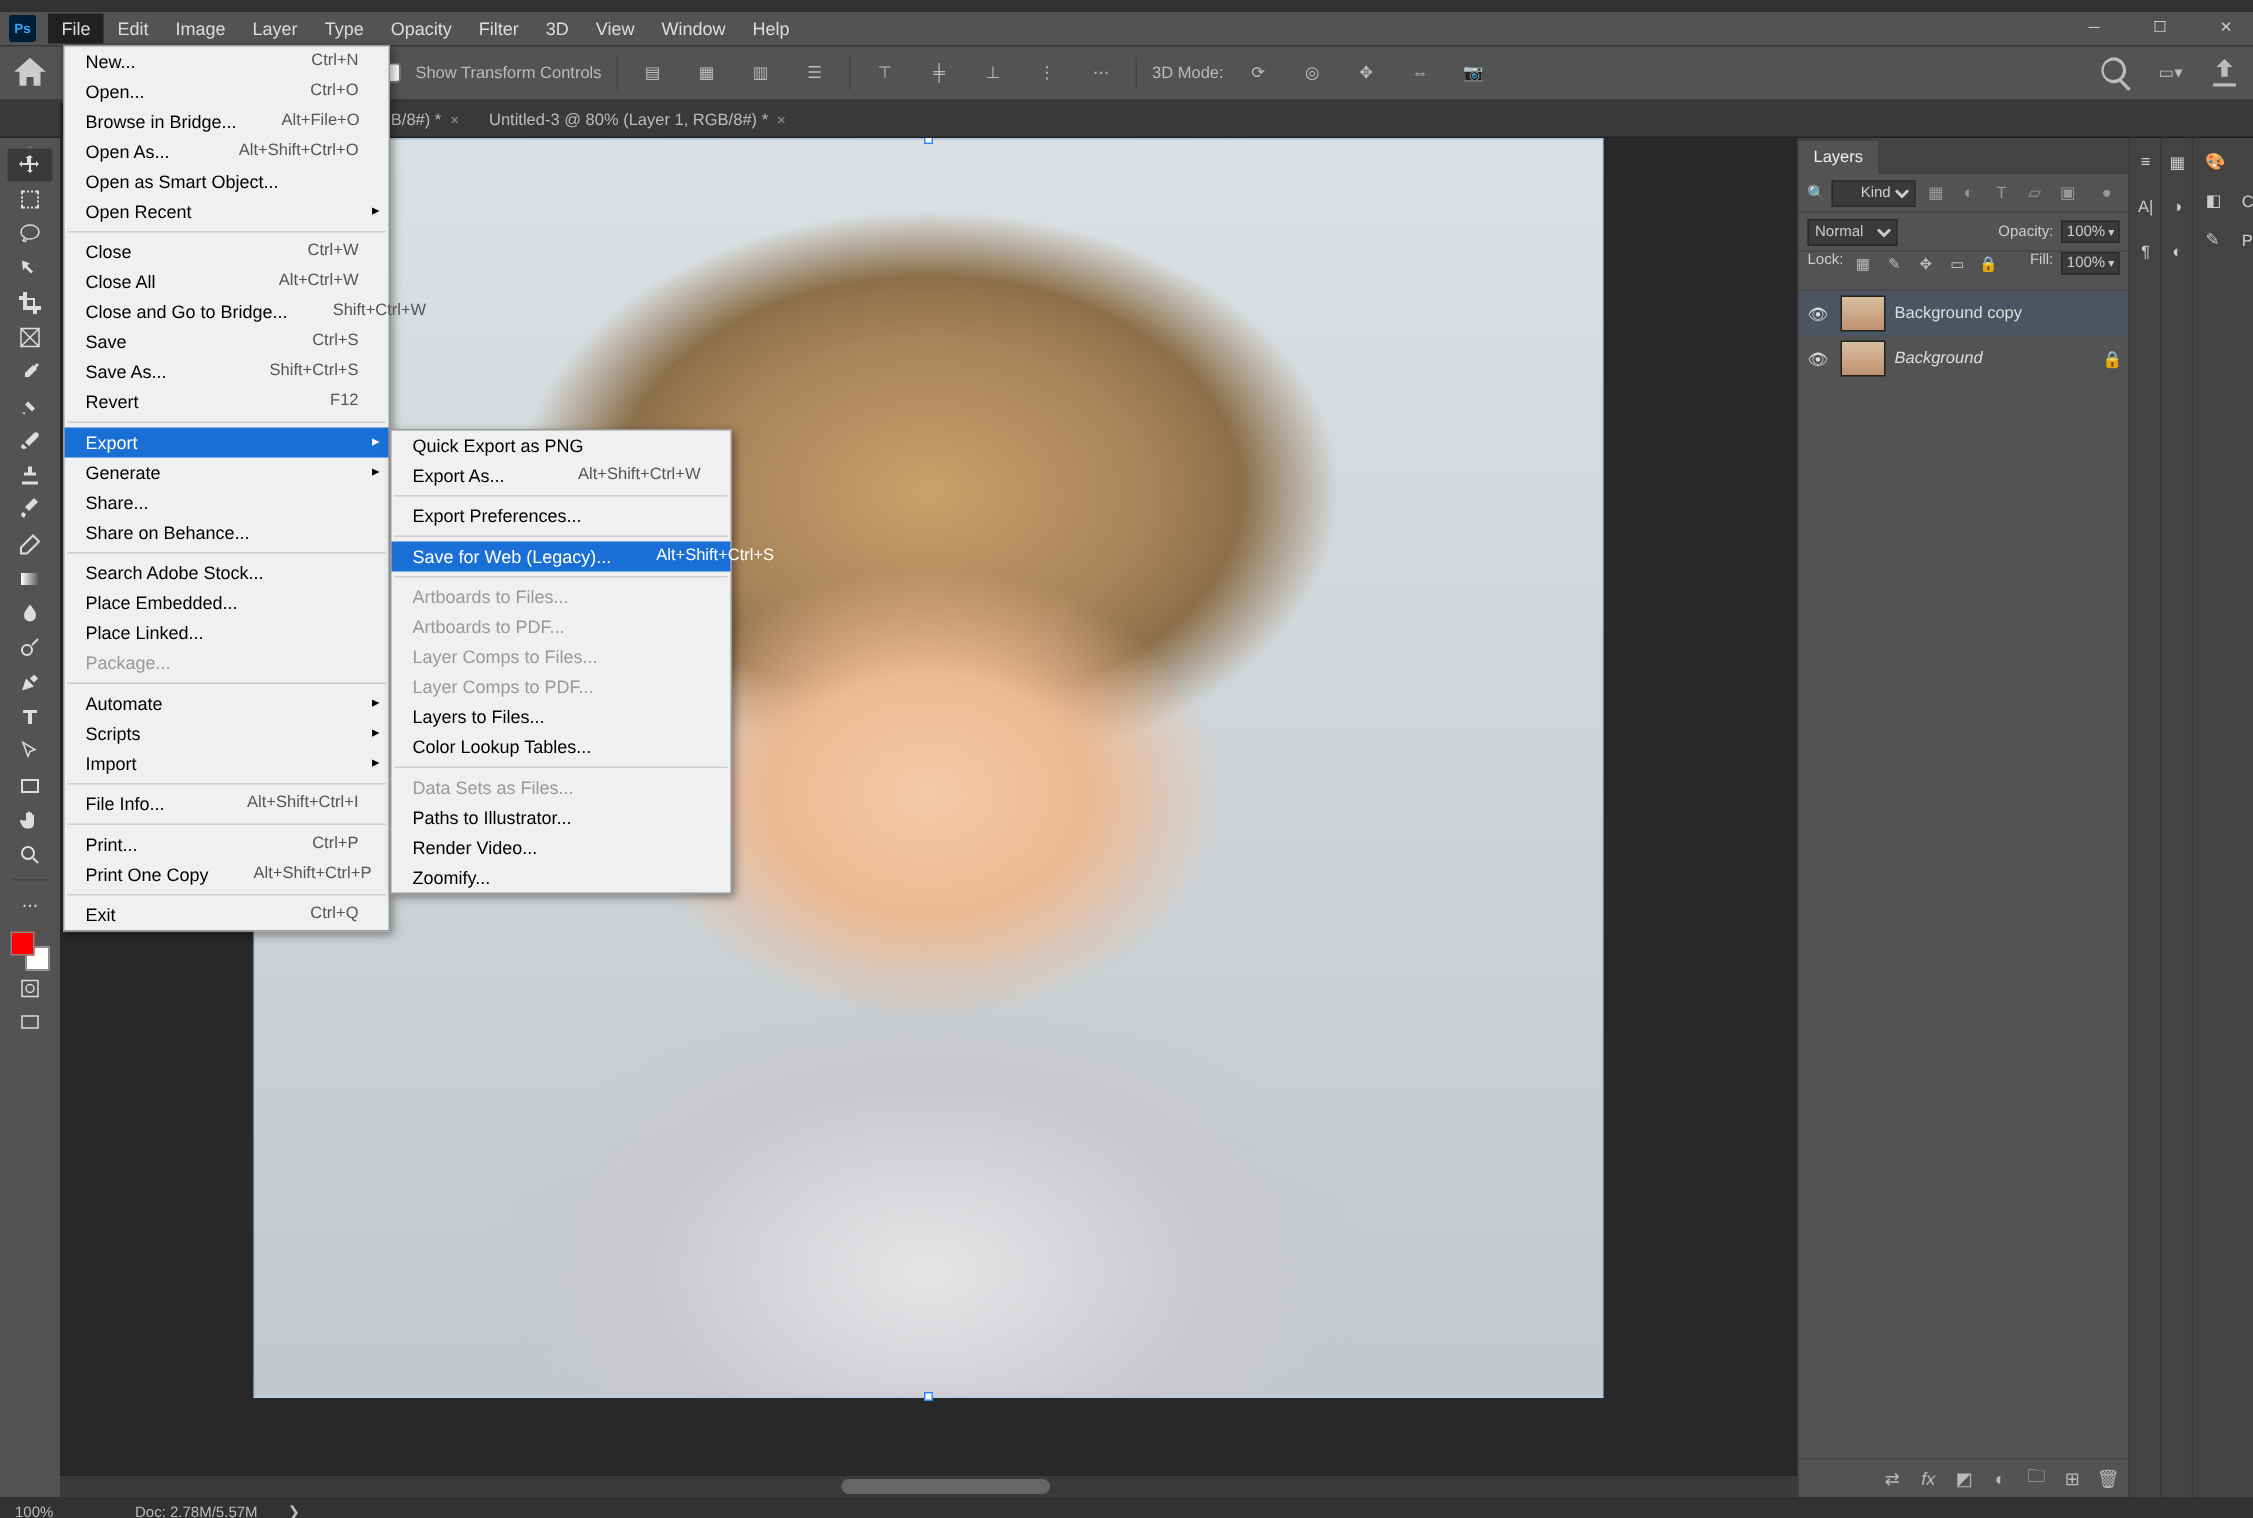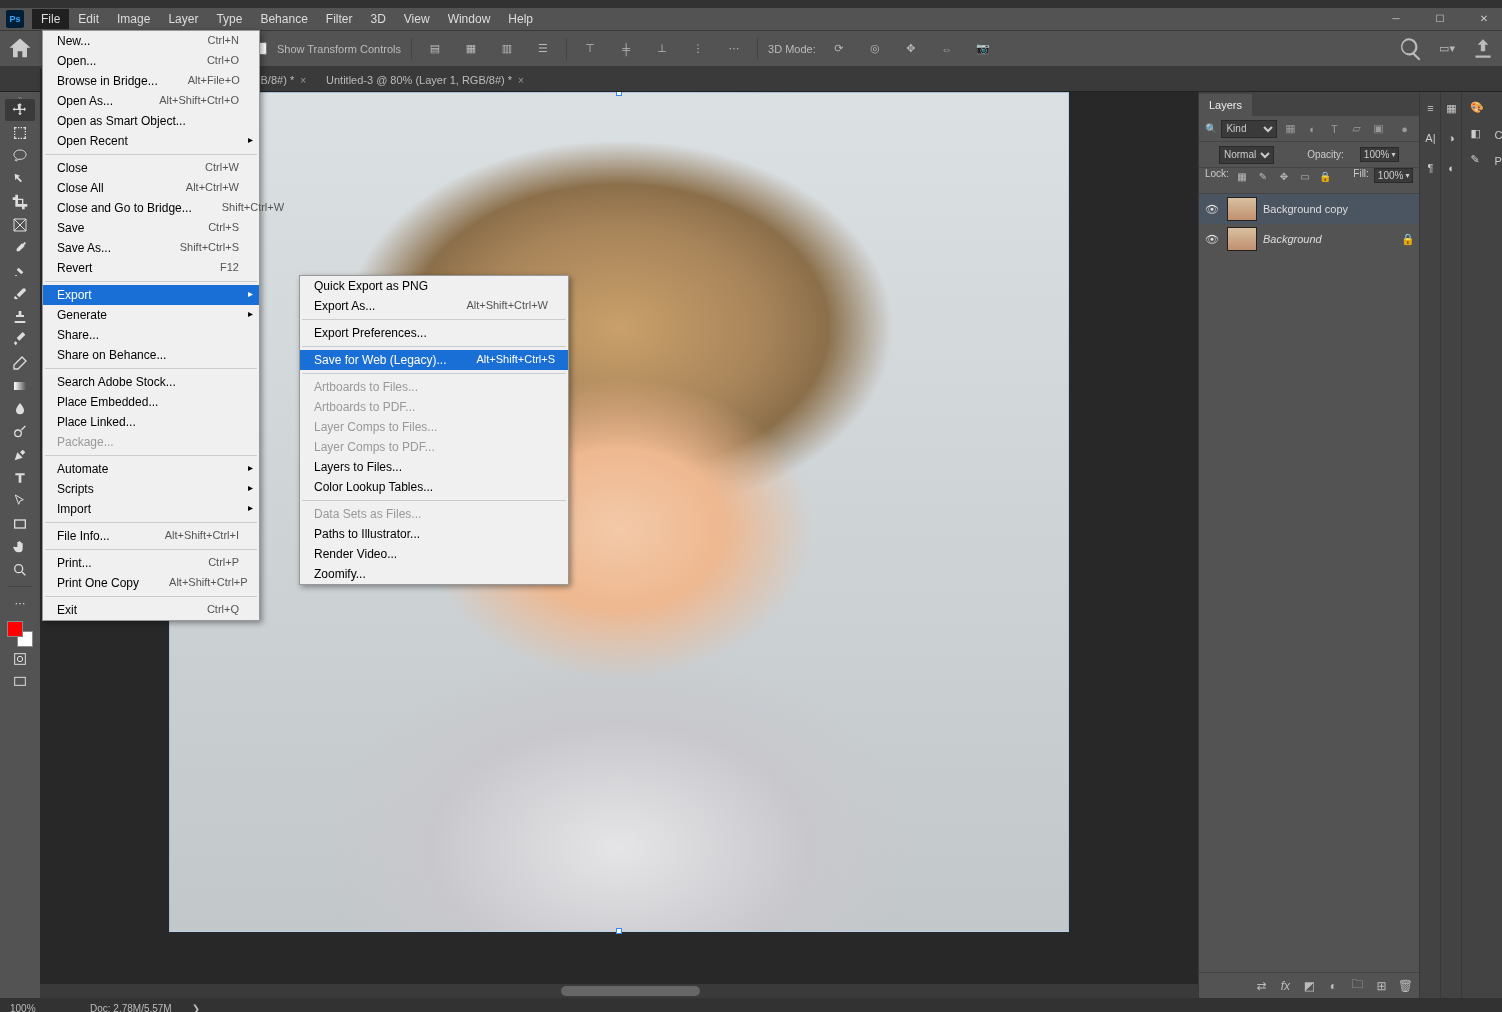--- a/index.html
+++ b/index.html
@@ -37,23 +37,23 @@
   position:relative; border:1px solid #5aa5ff44;}
 .canvas-handle { position:absolute; width:6px; height:6px; background:#fff; border:1px solid #3388ff; }
 .right-panels { width:304px; background:#535353; display:flex; }
 .collapsed-strip { width:28px; background:#434343; display:flex; flex-direction:column; align-items:center; padding-top:6px; gap:10px; border-left:1px solid #383838; }
 .collapsed-strip .ico { width:20px; height:20px; display:flex; align-items:center; justify-content:center; color:#ccc; }
 .layers-panel { flex:1; background:#535353; display:flex; flex-direction:column; border-left:1px solid #383838; }
 .layers-tabs { height:24px; display:flex; background:#434343; align-items:flex-end; }
 .layers-tabs .ptab { padding:5px 10px; font-size:11px; color:#bbb; }
 .layers-tabs .ptab.active { background:#535353; color:#eee; }
 .layers-filter { height:26px; display:flex; align-items:center; padding:0 6px; gap:4px; border-bottom:1px solid #444; }
-.layers-filter select { background:#3a3a3a; color:#ccc; border:1px solid #2a2a2a; font-size:10px; height:18px; width:56px; }
+.layers-filter select { background:#3a3a3a; color:#ccc; border:1px solid #2a2a2a; font-size:10px; height:18px; width:56px;text-align:right; }
 .filter-ico { width:18px; height:18px; display:flex; align-items:center; justify-content:center; color:#999; font-size:11px; }
-.layers-blend { height:26px; display:flex; align-items:center; padding:0 20px; gap:16px; border-bottom:1px solid #444; font-size:10px; }
+.layers-blend { height:26px; display:flex; align-items:center; padding:0 6px; gap:5px; border-bottom:1px solid #444; font-size:10px; }
 .layers-blend select { background:#3a3a3a; color:#ccc; border:1px solid #2a2a2a; font-size:10px; height:18px; flex:1; max-width:96px;}
 .opacity-val { background:#3a3a3a; border:1px solid #2a2a2a; padding:1px 3px; display:flex; align-items:center; gap:2px;}
 .layers-lock { height:26px; display:flex; align-items:flex-start; padding:0 6px; gap:5px; border-bottom:1px solid #444; font-size:10px; }
 .lock-ico { width:16px; height:16px; display:flex; align-items:center; justify-content:center; color:#bbb; }
 .layer-list { flex:1; overflow:auto; }
 .layer-row { height:30px; display:flex; align-items:center; padding:0 4px; gap:6px; }
 .layer-row.sel { background:#3a5a8a44; }
 .eye { width:18px; text-align:center; color:#ddd; }
 .thumb { width:30px; height:24px; background:linear-gradient(#d8c0a0,#c09070); border:1px solid #222; }
 .layer-name { flex:1; font-size:11px; color:#ddd; }
@@ -72,38 +72,38 @@
 
 .dropdown { position:absolute; background:#f0f0f0; border:1px solid #999; box-shadow:2px 2px 6px rgba(0,0,0,0.4); z-index:1000; font-size:12px; color:#000; }
 .dropdown .mi { padding:3px 20px 3px 14px; display:flex; justify-content:space-between; gap:30px; white-space:nowrap; position:relative; }
 .dropdown .mi.hl { background:#1a6fd6; color:#fff; }
 .dropdown .mi.dis { color:#999; }
 .dropdown .sep { height:1px; background:#ccc; margin:3px 2px; }
 .dropdown .sub-arrow::after { content:"▸"; position:absolute; right:6px; font-size:10px; }
 .dropdown .shortcut { color:#555; font-size:11px; }
 .dropdown .mi.hl .shortcut { color:#fff; }
 #file-menu { left:42px; top:30px; width:218px; }
-#export-menu { left:260px; top:275px; width:270px;margin-left:39px; }
+#export-menu { left:260px; top:286px; width:228px; }
 
 svg { fill:currentColor; }
 </style>
 </head>
 <body>
 
 <div class="title-bar"></div>
 
 <div class="menu-bar">
   <div class="ps-icon">Ps</div>
   <div id="menu-items" style="display: flex;">
       <div class="menu-item active">File</div>
       <div class="menu-item">Edit</div>
       <div class="menu-item">Image</div>
       <div class="menu-item">Layer</div>
       <div class="menu-item">Type</div>
-      <div class="menu-item">Behance</div>
+      <div class="menu-item">Opacity</div>
       <div class="menu-item">Filter</div>
       <div class="menu-item">3D</div>
       <div class="menu-item">View</div>
       <div class="menu-item">Window</div>
       <div class="menu-item">Help</div>
     </div>
   <div class="window-controls">
     <span>─</span>
     <span>☐</span>
     <span>✕</span>

